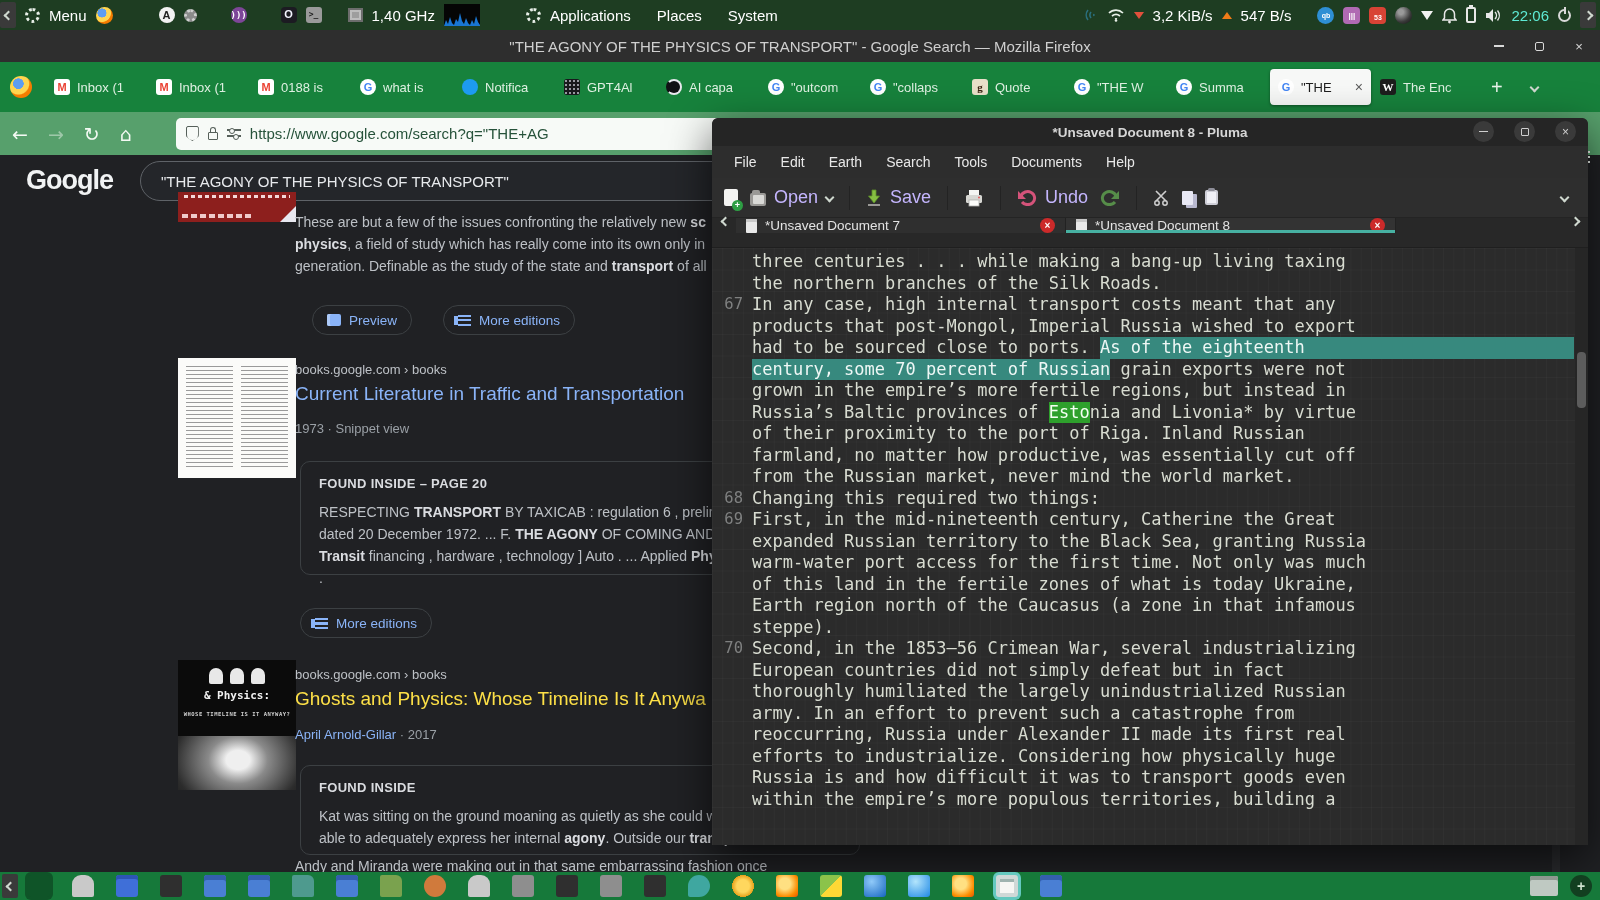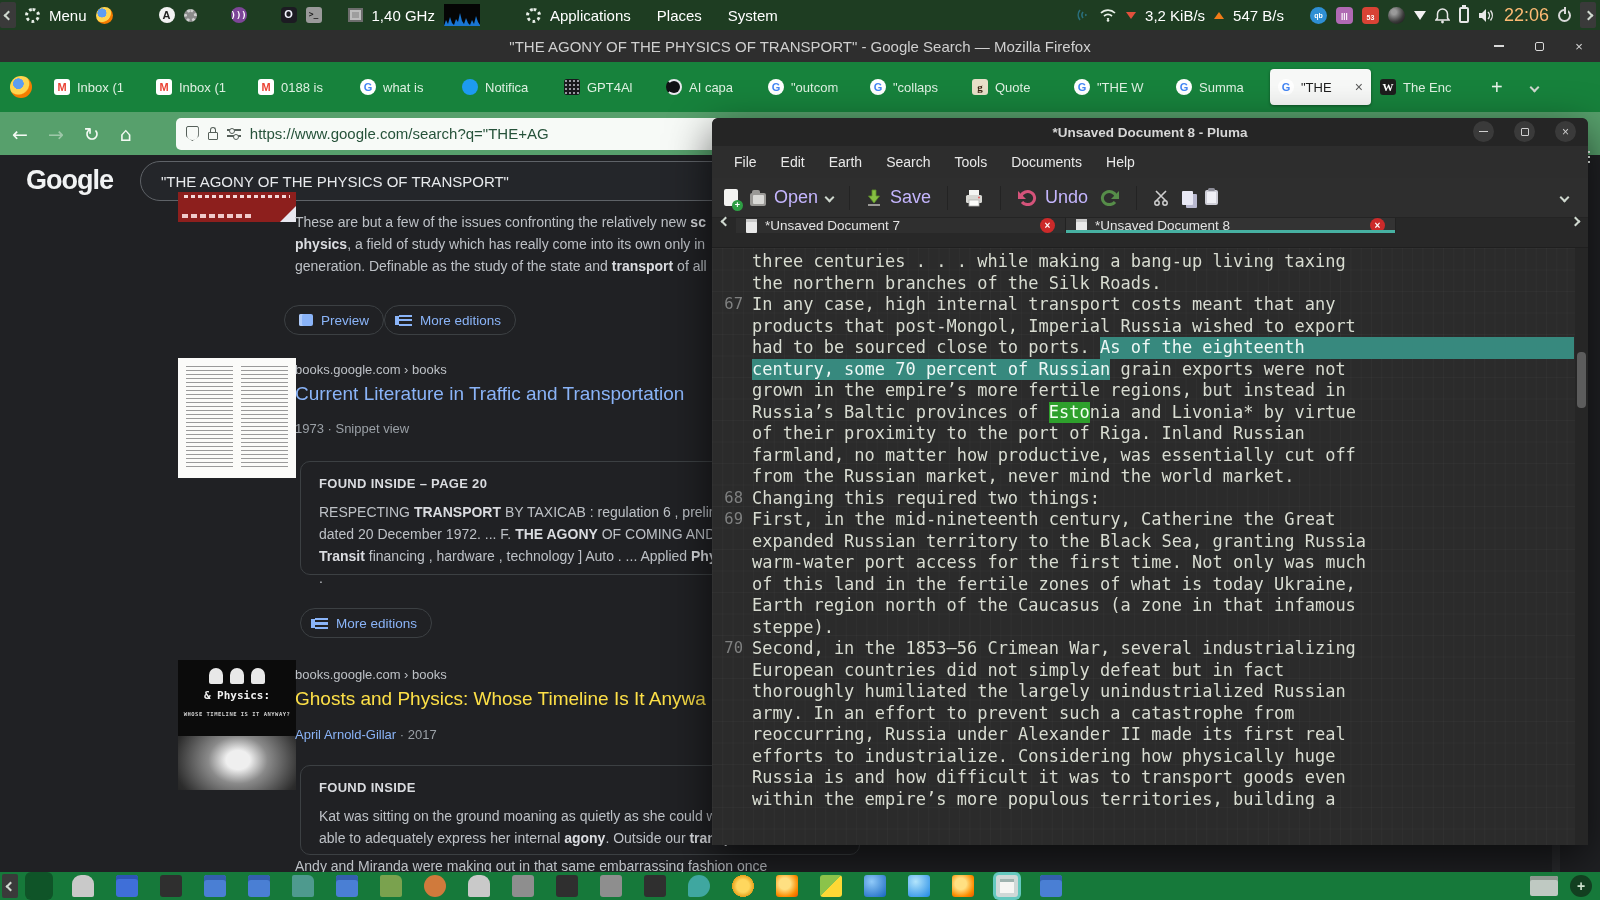--- a/index.html
+++ b/index.html
@@ -29,21 +29,21 @@
   .tri-white{border-left:6px solid transparent;border-right:6px solid transparent;border-top:9px solid #f2f2f2}
   .tray{width:17px;height:17px;border-radius:50%;flex:none}
   .tray-qb{background:#2e8fd4;color:#fff;font:700 7px/17px "Liberation Sans",sans-serif;text-align:center}
   .tray-audio{border-radius:4px;background:#b06ab3;color:#fff;font:700 8px/17px "Liberation Sans",sans-serif;text-align:center}
   .tray-dl{border-radius:4px;background:#d84335;color:#fff;font:700 7px/22px "Liberation Sans",sans-serif;text-align:center}
   .tray-orb{background:radial-gradient(circle at 35% 30%,#9a9a9a 0 15%,#3a3a3a 60%,#101010)}
   .batt{width:10px;height:16px;border:2px solid #e8e8e8;border-radius:2px;position:relative}
   .batt:before{content:"";position:absolute;left:1px;top:-4px;width:4px;height:2px;background:#e8e8e8}
   .power-ico{width:13px;height:13px;border:2px solid #d9d9d9;border-radius:50%;position:relative}
   .power-ico:before{content:"";position:absolute;left:4px;top:-4px;width:2px;height:7px;background:#1e3d22;border-left:2px solid #d9d9d9}
-  .clock{font-size:18px;color:#fdba74}
+  .clock{font-size:15px;color:#5eead4}
 
   
   #ff-window{position:absolute;left:0;top:30px;width:1600px;height:842px;z-index:10}
   #ff-titlebar{height:32px;background:#2e2e2e;display:flex;align-items:center;justify-content:center;position:relative}
   #ff-title{color:#cfcfcf;font-size:15px}
   .winbtns{position:absolute;right:14px;top:0;height:32px;display:flex;align-items:center;gap:26px}
   .wbtn{width:14px;height:14px;display:flex;align-items:center;justify-content:center;color:#d9d9d9;font-size:13px}
   .wbtn .dash{width:10px;height:2px;background:#d9d9d9}
   .wbtn .sq{width:9px;height:9px;border:1.5px solid #d9d9d9;border-radius:2px}
 
@@ -364,21 +364,21 @@
       <span class="grid-ico"></span>
       <span id="g-avatar"></span>
 
       <div id="red-thumb">
           <span class="curl"></span>
         </div>
       <div class="snip" style="position:absolute;left:295px;top:56px;width:420px"><span>These are but a few of the issues confronting the relatively new </span><span class="b">sc</span></div>
       <div class="snip" style="position:absolute;left:295px;top:78px;width:420px"><span class="b">physics</span><span>, a field of study which has really come into its own only in</span></div>
       <div class="snip" style="position:absolute;left:295px;top:100px;width:420px"><span>generation. Definable as the study of the state and </span><span class="b">transport</span><span> of all</span></div>
 
-      <div style="position:absolute;left:284px;top:150px;display:flex;gap:0">
+      <div style="position:absolute;left:312px;top:150px;display:flex;gap:31px">
         <span class="pillbtn">
             <span class="book-ico"></span>
             <span>Preview</span>
           </span>
         <span class="pillbtn">
             <span class="list-ico"></span>
             <span>More editions</span>
           </span>
       </div>
 

